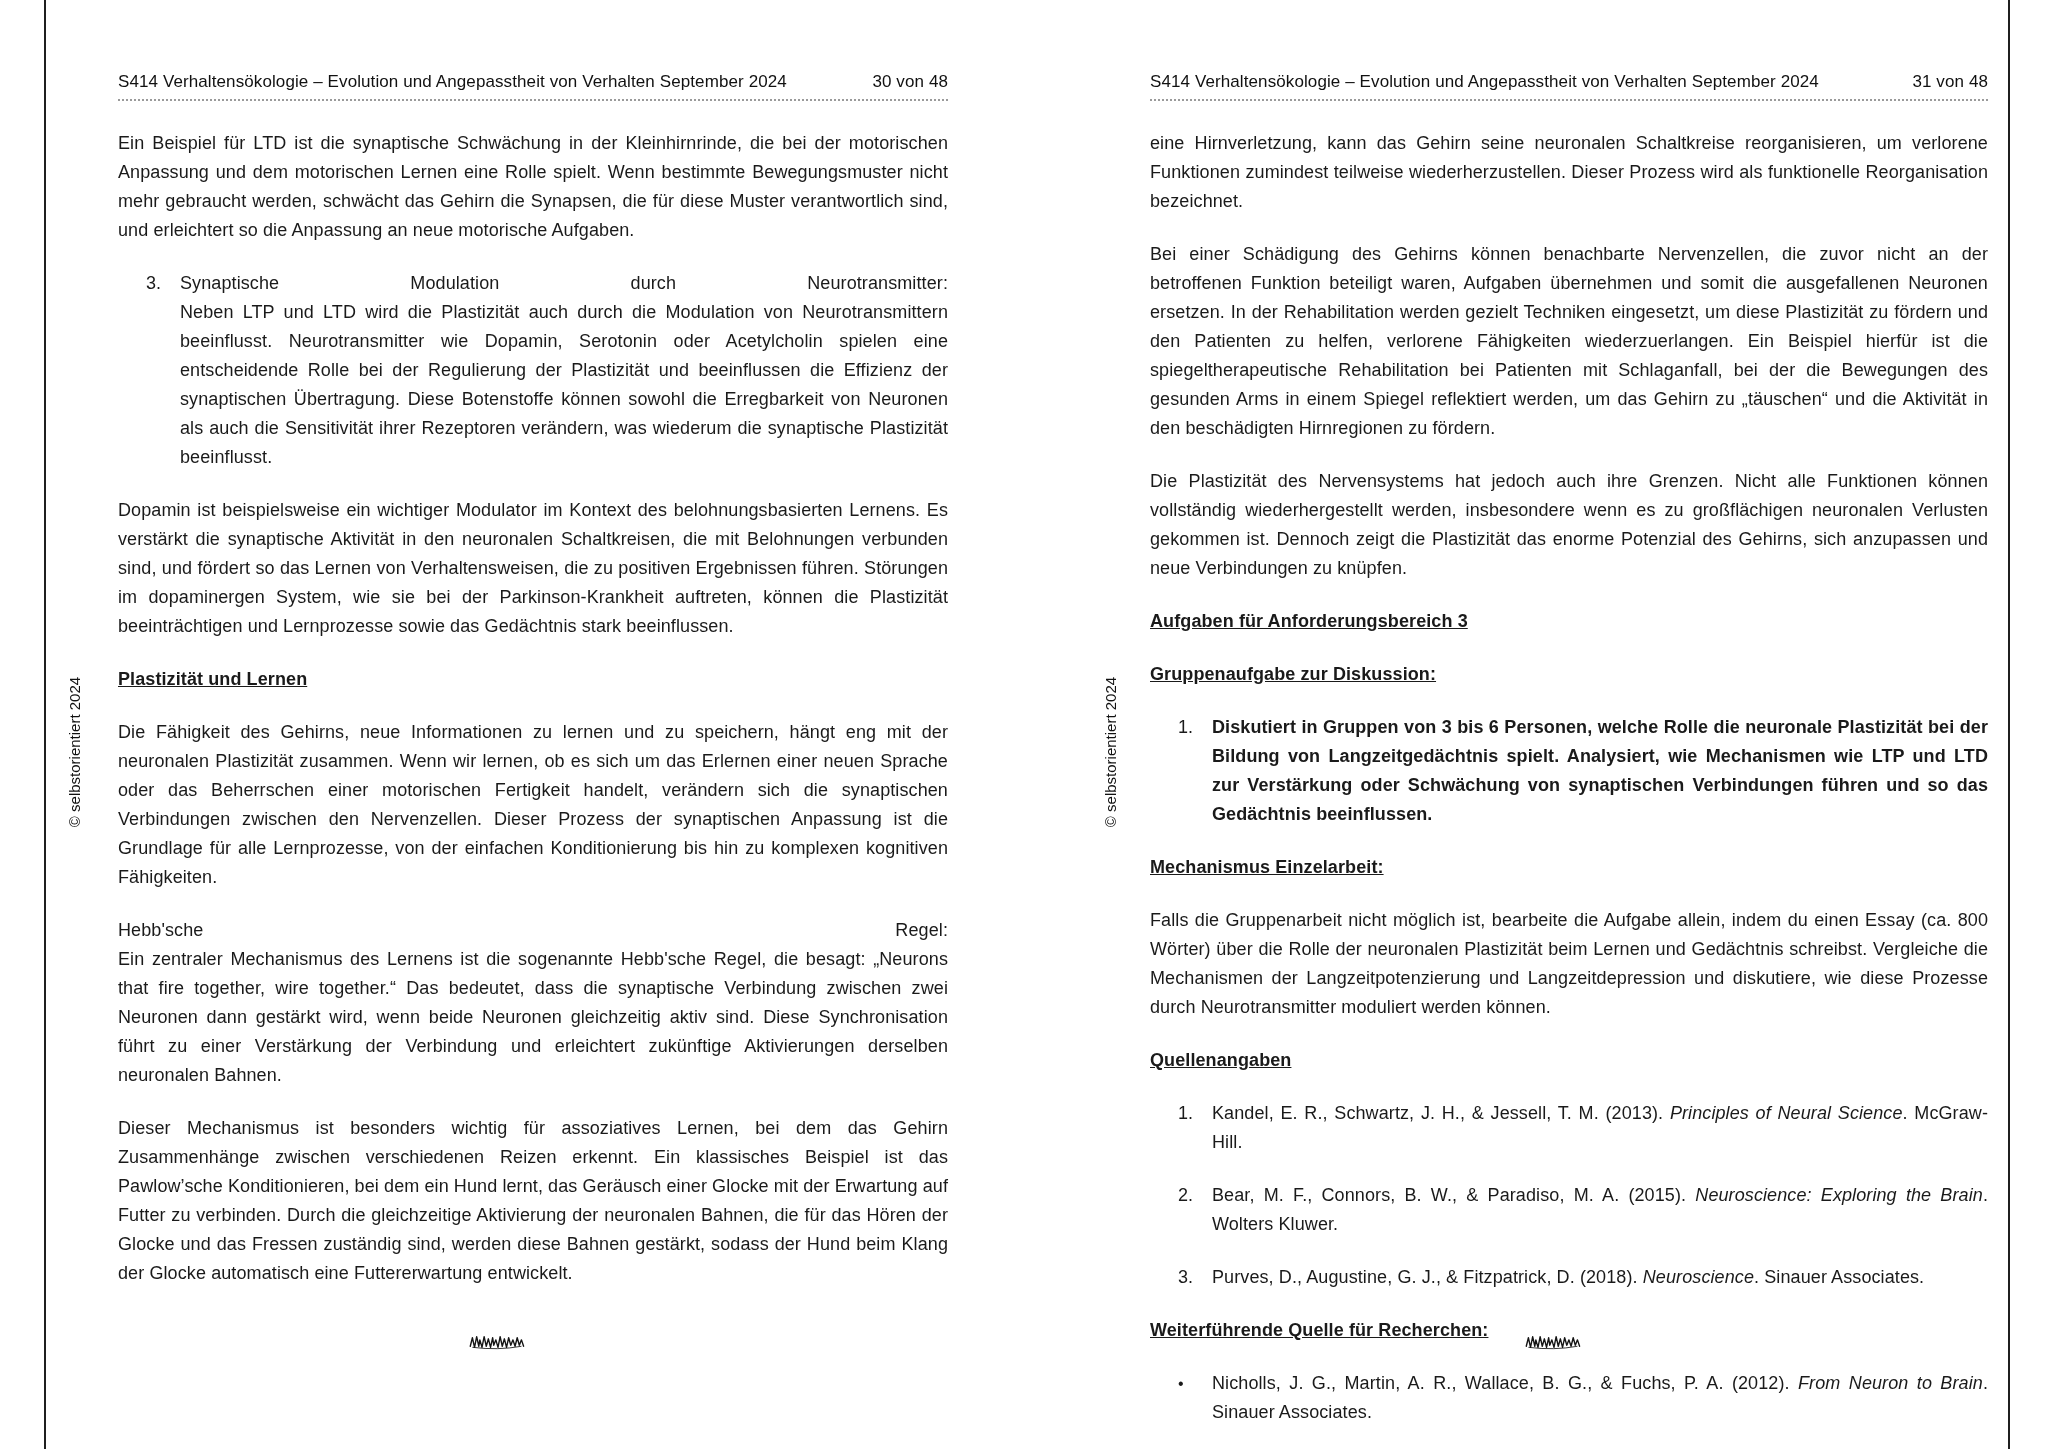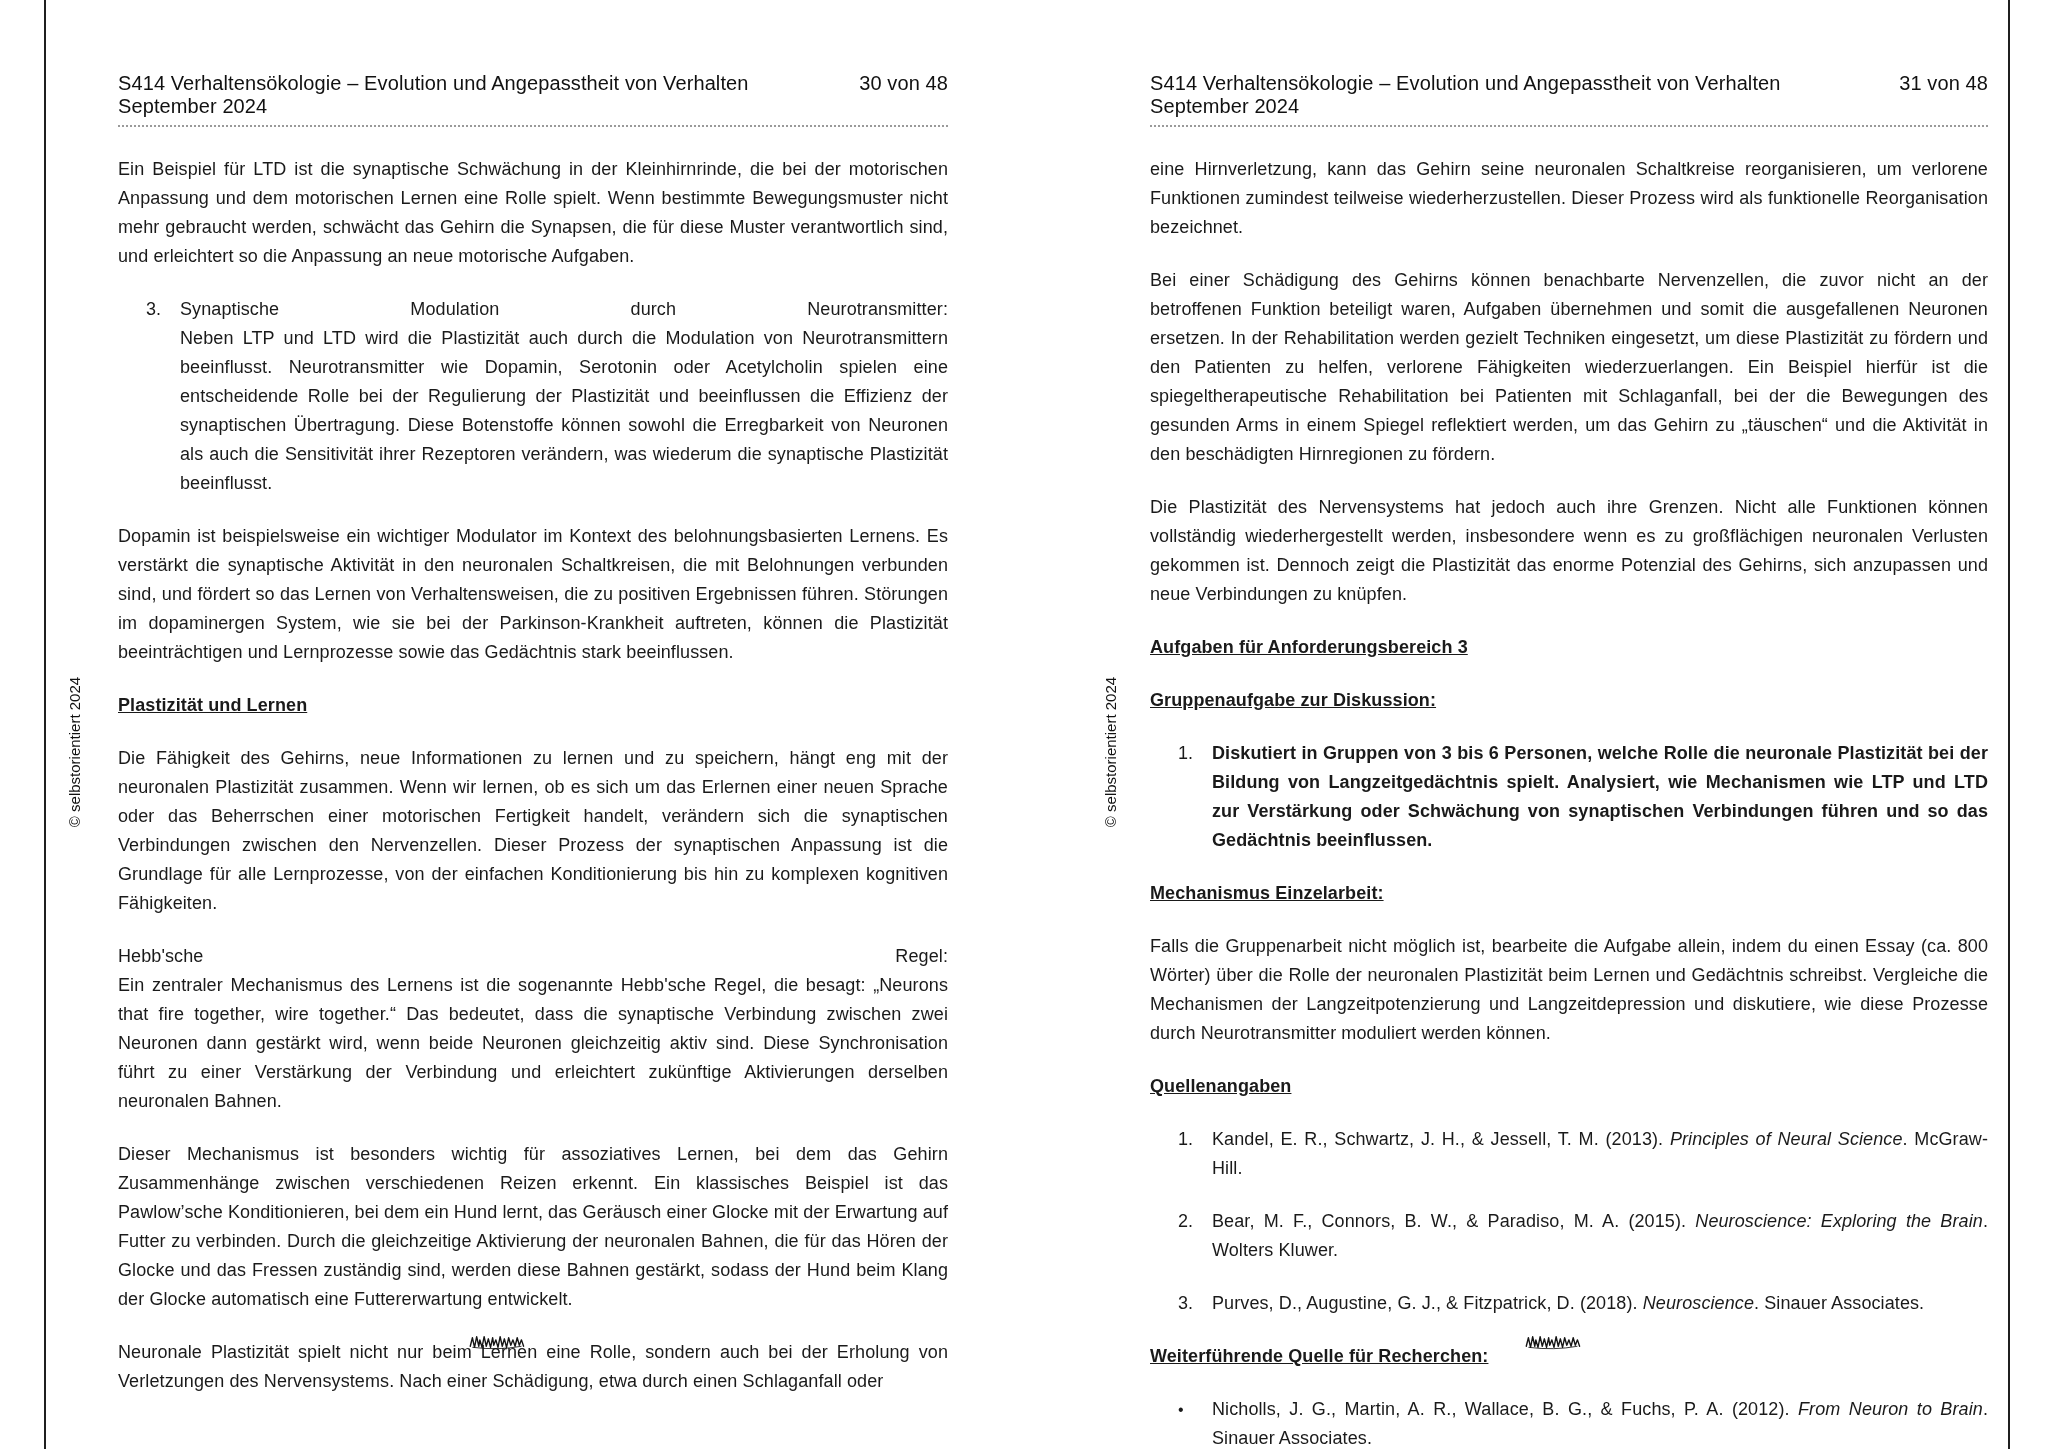--- a/index.html
+++ b/index.html
@@ -10,21 +10,21 @@
   .edge-line{position:absolute;top:0;bottom:0;width:2px;background:#1f1f1f;}
   .edge-line.left{left:44px;}
   .edge-line.right{left:2008px;}
 
   .page{position:absolute;top:72px;}
   .page-a{left:118px;width:830px;}
   .page-b{left:1150px;width:838px;}
 
   .page-header{
     display:flex;justify-content:space-between;align-items:baseline;
-    font-size:20px;letter-spacing:0.1px;color:#111;
+    font-size:17px;letter-spacing:0.1px;color:#111;
     padding-bottom:7px;border-bottom:2px dotted #9a9a9a;margin-bottom:28px;
   }
   .page-header .pgnum{white-space:nowrap;margin-left:20px;}
 
   .blocks{font-size:18px;line-height:29px;letter-spacing:0.1px;}
   .para{margin:0 0 24px;text-align:justify;}
   .heading{margin:0 0 24px;font-weight:bold;text-align:left;text-decoration:underline;}
   .spread{display:flex;justify-content:space-between;font-weight:normal;}
   .list-item{display:flex;margin:0 0 24px;padding-left:28px;}
   .list-item .num{flex:none;width:34px;}
@@ -76,21 +76,20 @@
         <p class="heading">Plastizität und Lernen</p>
         <p class="para">Die Fähigkeit des Gehirns, neue Informationen zu lernen und zu speichern, hängt eng mit der neuronalen Plastizität zusammen. Wenn wir lernen, ob es sich um das Erlernen einer neuen Sprache oder das Beherrschen einer motorischen Fertigkeit handelt, verändern sich die synaptischen Verbindungen zwischen den Nervenzellen. Dieser Prozess der synaptischen Anpassung ist die Grundlage für alle Lernprozesse, von der einfachen Konditionierung bis hin zu komplexen kognitiven Fähigkeiten.</p>
         <div class="para">
           <div class="spread">
             <span>Hebb'sche</span>
             <span>Regel:</span>
           </div>
           <div class="li-text">Ein zentraler Mechanismus des Lernens ist die sogenannte Hebb'sche Regel, die besagt: „Neurons that fire together, wire together.“ Das bedeutet, dass die synaptische Verbindung zwischen zwei Neuronen dann gestärkt wird, wenn beide Neuronen gleichzeitig aktiv sind. Diese Synchronisation führt zu einer Verstärkung der Verbindung und erleichtert zukünftige Aktivierungen derselben neuronalen Bahnen.</div>
         </div>
         <p class="para">Dieser Mechanismus ist besonders wichtig für assoziatives Lernen, bei dem das Gehirn Zusammenhänge zwischen verschiedenen Reizen erkennt. Ein klassisches Beispiel ist das Pawlow’sche Konditionieren, bei dem ein Hund lernt, das Geräusch einer Glocke mit der Erwartung auf Futter zu verbinden. Durch die gleichzeitige Aktivierung der neuronalen Bahnen, die für das Hören der Glocke und das Fressen zuständig sind, werden diese Bahnen gestärkt, sodass der Hund beim Klang der Glocke automatisch eine Futtererwartung entwickelt.</p>
-        <p class="para">Neuronale Plastizität spielt nicht nur beim Lernen eine Rolle, sondern auch bei der Erholung von Verletzungen des Nervensystems. Nach einer Schädigung, etwa durch einen Schlaganfall oder</p>
       </div>
   </section>
 
   <section class="page page-b">
     <header class="page-header">
       <span>S414 Verhaltensökologie – Evolution und Angepasstheit von Verhalten September 2024</span>
       <span class="pgnum">31 von 48</span>
     </header>
     <div class="blocks" id="blocks-1">
         <p class="para">eine Hirnverletzung, kann das Gehirn seine neuronalen Schaltkreise reorganisieren, um verlorene Funktionen zumindest teilweise wiederherzustellen. Dieser Prozess wird als funktionelle Reorganisation bezeichnet.</p>

